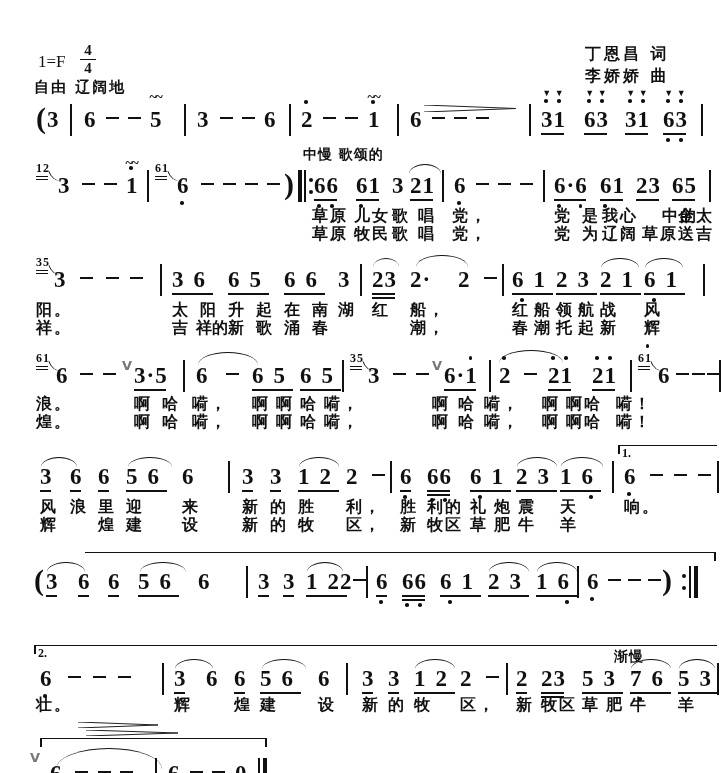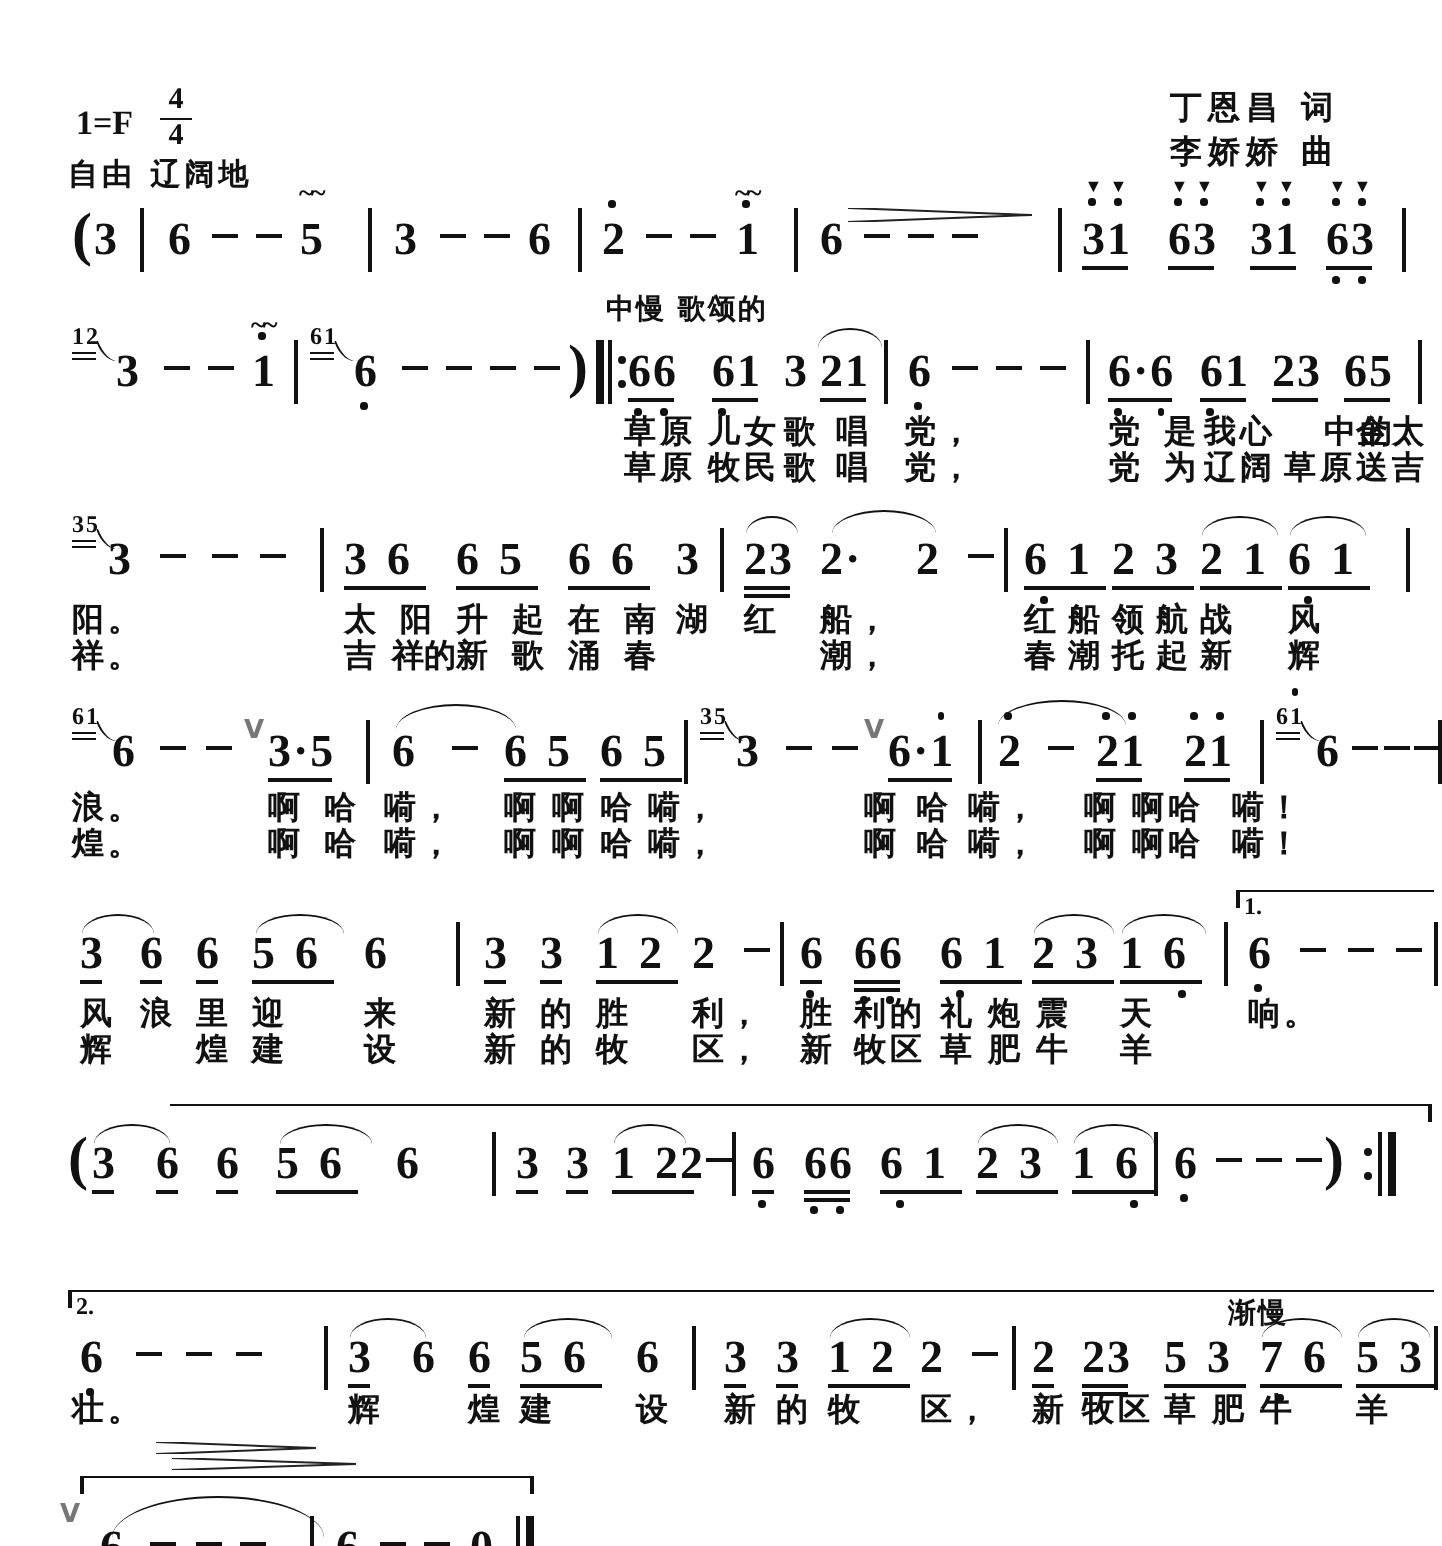--- a/index.html
+++ b/index.html
@@ -4,21 +4,21 @@
 <style>
   html,body{margin:0;padding:0;background:#e8e8e8;}
   #page{position:relative;width:721px;height:773px;background:#ffffff;overflow:hidden;
         font-family:"Liberation Serif",serif;color:#111;}
   
   #title{position:absolute;top:12px;left:0;width:100%;text-align:center;
          font-size:28px;font-weight:bold;letter-spacing:6px;}
   .credit{position:absolute;left:585px;font-size:16px;font-weight:bold;letter-spacing:3px;
           font-family:"DejaVu Sans",sans-serif;}
   #credit1{top:44px;} #credit2{top:66px;}
-  #keysig{position:absolute;left:38px;top:52px;font-size:17px;font-weight:bold;}
+  #keysig{position:absolute;left:38px;top:52px;font-size:17px;font-weight:normal;}
   #timesig{position:absolute;left:80px;top:42px;width:16px;text-align:center;
            font-size:15px;font-weight:bold;line-height:1.1;}
   #timesig .bar4{border-top:1.5px solid #111;}
   #tempo{position:absolute;left:34px;top:78px;font-size:15px;font-weight:bold;
          font-family:"DejaVu Sans",sans-serif;letter-spacing:2px;}
   
   .system{position:absolute;left:0;width:721px;height:104px;}
   .tok{position:absolute;font-weight:bold;font-size:23px;line-height:1;white-space:nowrap;}
   .tok .ch{position:relative;display:inline-block;letter-spacing:1px;}
   .tok.sp .ch{letter-spacing:10px;}

